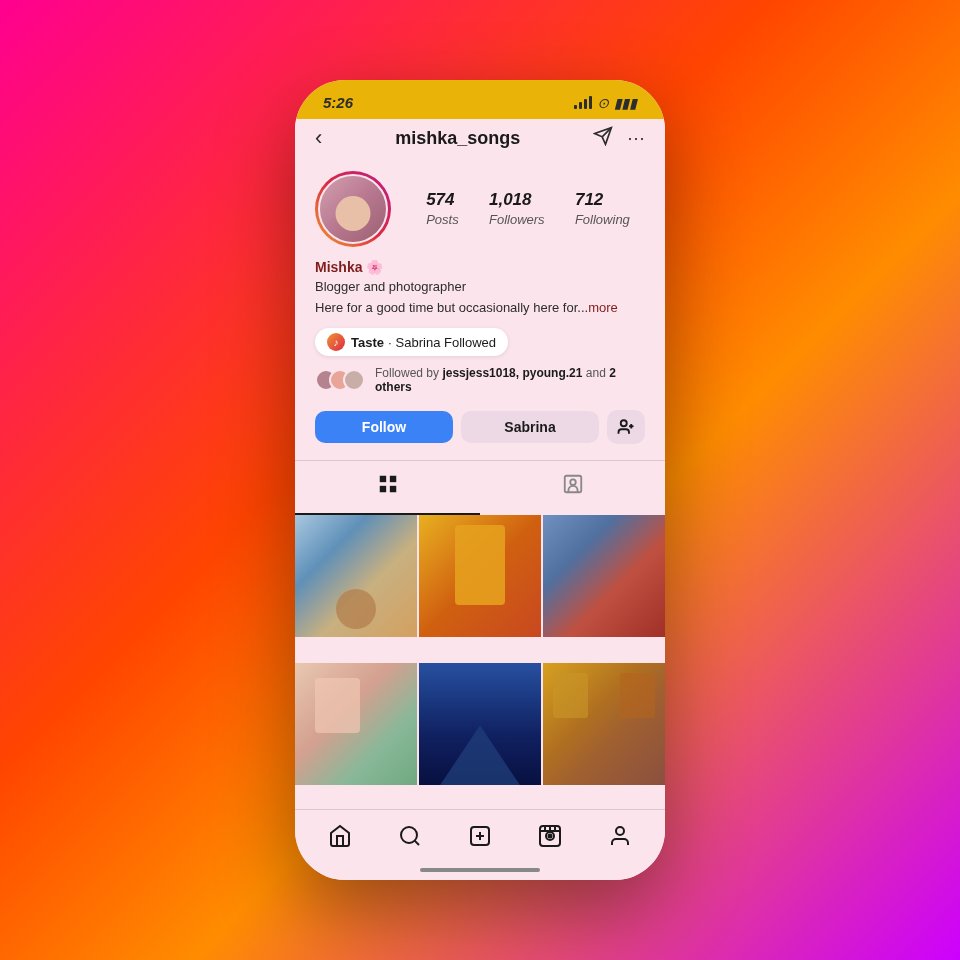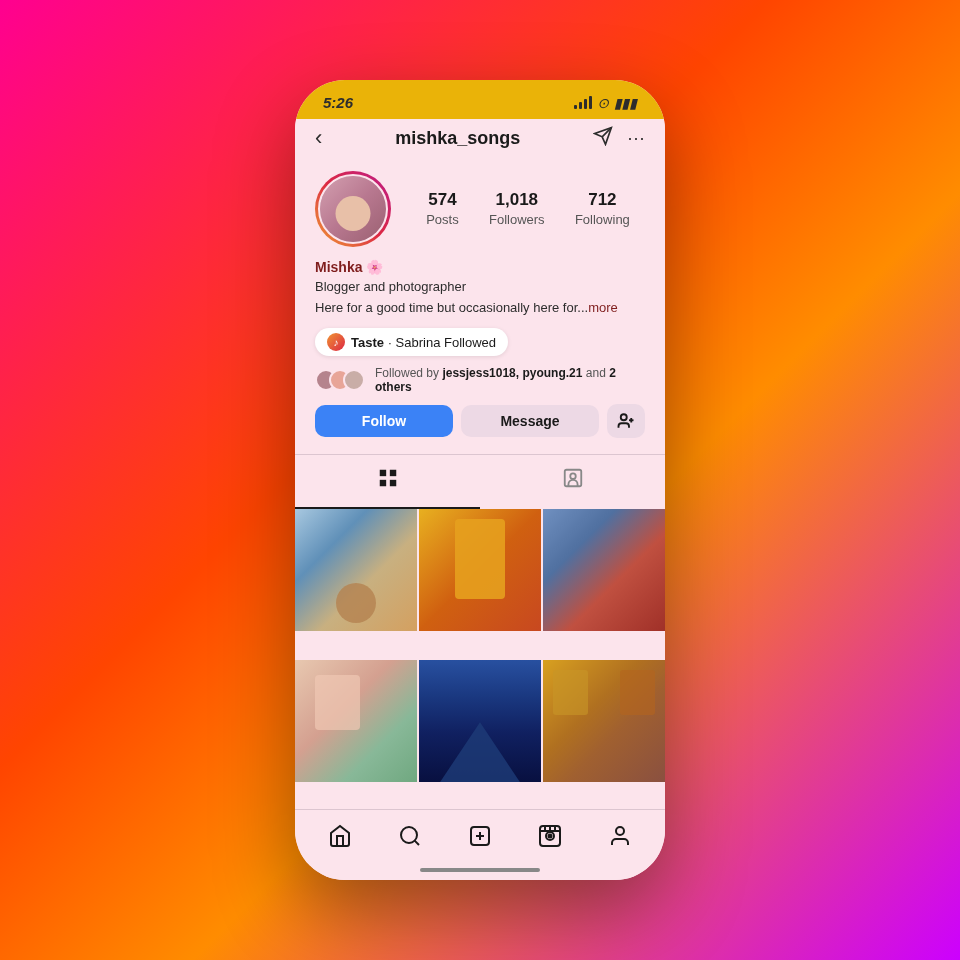--- a/index.html
+++ b/index.html
@@ -131,21 +131,22 @@
       height: 35px;
       background: #e8c0a8;
       border-radius: 50%;
     }
     .stats {
       display: flex;
       flex: 1;
       justify-content: space-around;
     }
     .stat-item {
-      text-align: center;
+      text-align: left;
+      font-style: italic;
     }
     .stat-number {
       font-size: 17px;
       font-weight: 700;
       color: #1a1a1a;
       display: block;
     }
     .stat-label {
       font-size: 13px;
       color: #555;
@@ -190,21 +191,21 @@
     .music-text {
       font-size: 13px;
       color: #1a1a1a;
       font-weight: 500;
     }
     
     .mutual-followers {
       display: flex;
       align-items: center;
       gap: 8px;
-      margin-bottom: 10px;
+      margin-bottom: 16px;
     }
     .mutual-avatars {
       display: flex;
     }
     .mutual-avatar {
       width: 22px;
       height: 22px;
       border-radius: 50%;
       border: 2px solid #fce4ec;
       margin-right: -8px;
@@ -422,21 +423,21 @@
       </div>
       <span class="mutual-text">
         Followed by <span class="mutual-bold">jessjess1018, pyoung.21</span>
         <span> and </span><span class="mutual-bold">2 others</span>
       </span>
     </div>
 
     
     <div class="action-buttons">
       <button class="btn-follow">Follow</button>
-      <button class="btn-message">Message</button>
+      <button class="btn-message">Sabrina</button>
       <button class="btn-add-friend">
         <svg width="18" height="18" viewBox="0 0 24 24" fill="none" stroke="currentColor" stroke-width="2.5">
           <path d="M16 21v-2a4 4 0 0 0-4-4H6a4 4 0 0 0-4 4v2"></path>
           <circle cx="9" cy="7" r="4"></circle>
           <line x1="19" y1="8" x2="19" y2="14"></line>
           <line x1="22" y1="11" x2="16" y2="11"></line>
         </svg>
       </button>
     </div>
   </div>

